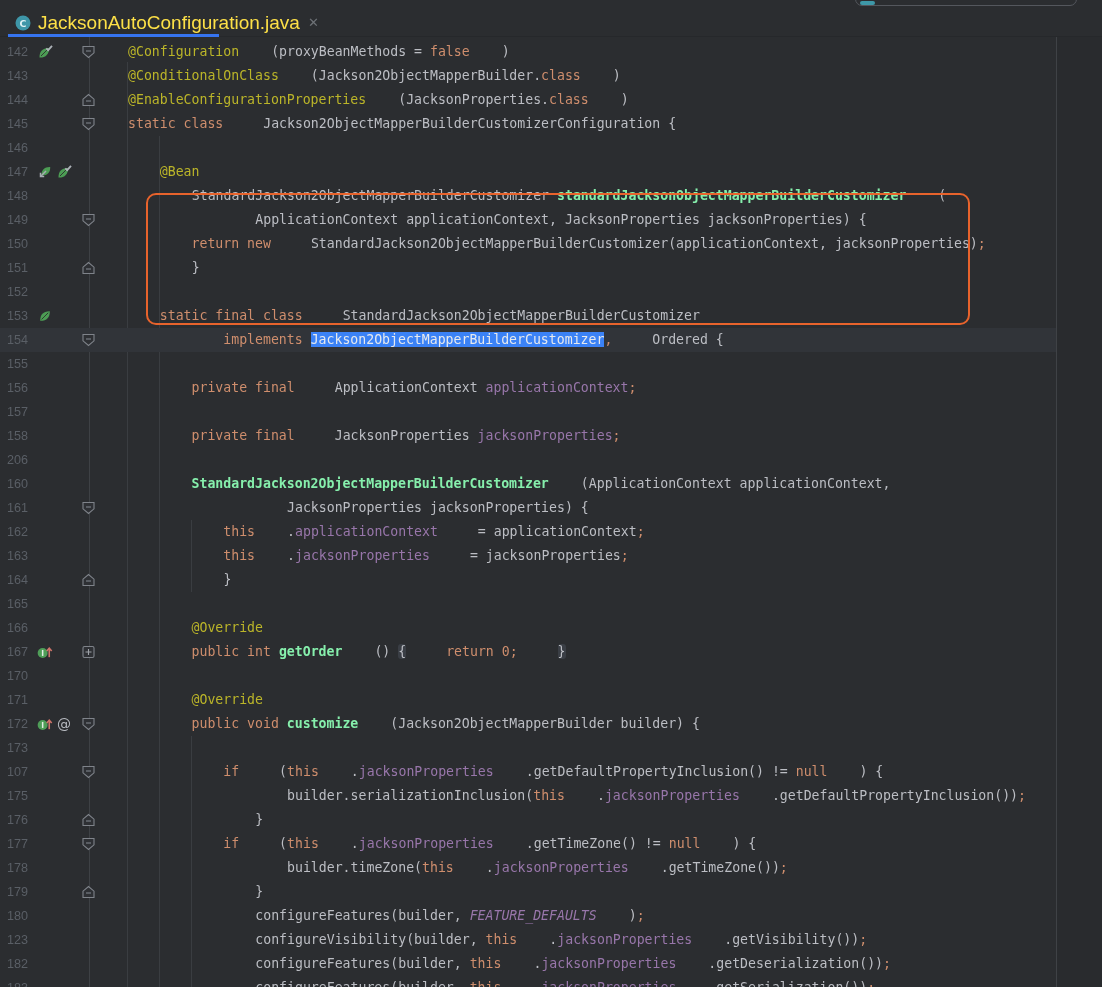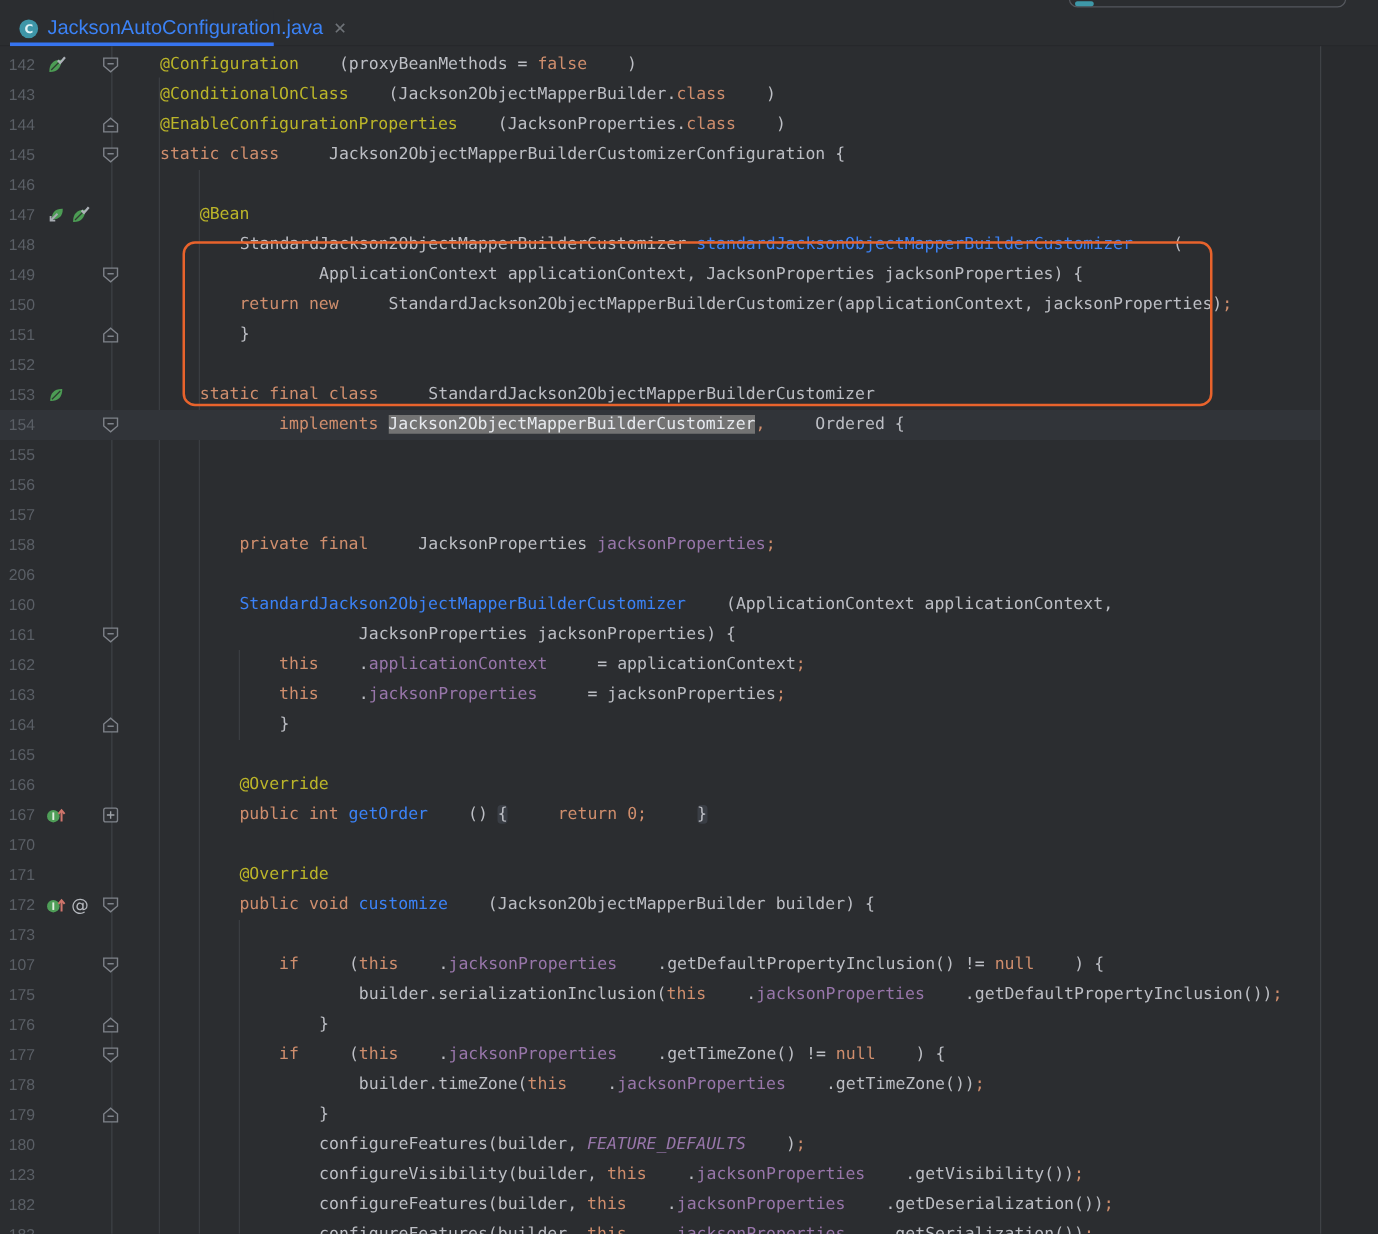--- a/index.html
+++ b/index.html
@@ -14,21 +14,21 @@
   .strip-chip { position:absolute; left:4px; top:8px; width:15px; height:4px;
                 background:#3E98A8; border-radius:2px; }
 
   
   .tab-bar { position:absolute; left:0; top:8px; width:1102px; height:29px; background:#2B2D30;
              border-bottom:1px solid #26282B; }
   .tab { position:absolute; left:8px; top:0; width:211px; height:29px; background:#2B2D30;
          display:flex; align-items:center; cursor:default; }
   .tab-underline { position:absolute; left:0; bottom:0; width:211px; height:3px; background:#3674F0; }
   .tab-icon { width:16px; height:16px; margin-left:7px; display:inline-flex; }
-  .tab-label { margin-left:7px; font-size:16px; color:#3b82f6; white-space:nowrap; }
+  .tab-label { margin-left:7px; font-size:19px; color:#fde047; white-space:nowrap; }
   .tab-close { margin-left:8px; color:#6E7277; font-size:13px; line-height:13px; cursor:pointer; }
 
   
   .editor { position:absolute; left:0; top:37px; width:1102px; height:950px; background:#2B2D30; }
   .right-strip { position:absolute; left:1057px; top:0; width:45px; height:950px; background:#292B2E; }
   .v-sep { position:absolute; left:1056px; top:0; width:1px; height:950px; background:#3F4246; }
   .fold-line { position:absolute; left:89px; top:0; width:1px; height:950px; background:#3E4145; }
   .guide { position:absolute; width:1px; background:#3A3D41; }
 
   #rows { position:absolute; left:0; top:3px; width:1057px; }
@@ -37,24 +37,24 @@
   .ln { position:absolute; left:7px; top:0; height:24px; line-height:24px;
         font-family:Liberation Sans, sans-serif; font-size:12.6px; color:#5A5F66; }
   .gutter-icons { position:absolute; left:37px; top:4px; display:flex; gap:3px; }
   .gutter-icons span { width:16px; height:16px; display:inline-flex; }
   .fold { position:absolute; left:81px; top:4px; width:15px; height:16px; display:inline-flex; cursor:pointer; }
   pre.code { position:absolute; left:128px; top:0; margin:0; height:24px; line-height:24px;
              font-family:"DejaVu Sans Mono", monospace; font-size:13.2px; white-space:pre; color:#BCBEC4; }
   .tk-def    { color:#BCBEC4;padding-left:32px; }
   .tk-kw     { color:#CF8E6D; }
   .tk-ann    { color:#BBB529; }
-  .tk-method { color:#3b82f6; font-weight:normal; }
+  .tk-method { color:#86efac; font-weight:bold; }
   .tk-field  { color:#9876AA; }
   .tk-const  { color:#9876AA; font-style:italic; }
-  .tk-sel    { background:#737373; color:#E6E9EE; }
+  .tk-sel    { background:#3b82f6; color:#E6E9EE; }
   .tk-chip   { background:#3A3E45; border-radius:3px; }
 
   
   .annotation-box { position:absolute; left:146px; top:156px; width:824px; height:132px;
                     border:2.5px solid #E8632C; border-radius:10px; pointer-events:none; }
 </style>
 </head>
 <body>
 
 <div id="stage">
@@ -206,20 +206,21 @@
             </svg>
           </span>
           <pre class="code">            <span class="tk-kw">implements </span><span class="tk-sel">Jackson2ObjectMapperBuilderCustomizer</span><span class="tk-kw">, </span><span class="tk-def">Ordered {</span></pre>
         </div>
         <div class="row">
           <span class="ln">155</span>
           <pre class="code"></pre>
         </div>
         <div class="row">
           <span class="ln">156</span>
+          <pre class="code">        <span class="tk-kw">private final </span><span class="tk-def">ApplicationContext </span><span class="tk-field">applicationContext</span><span class="tk-kw">;</span></pre>
         </div>
         <div class="row">
           <span class="ln">157</span>
           <pre class="code"></pre>
         </div>
         <div class="row">
           <span class="ln">158</span>
           <pre class="code">        <span class="tk-kw">private final </span><span class="tk-def">JacksonProperties </span><span class="tk-field">jacksonProperties</span><span class="tk-kw">;</span></pre>
         </div>
         <div class="row">

